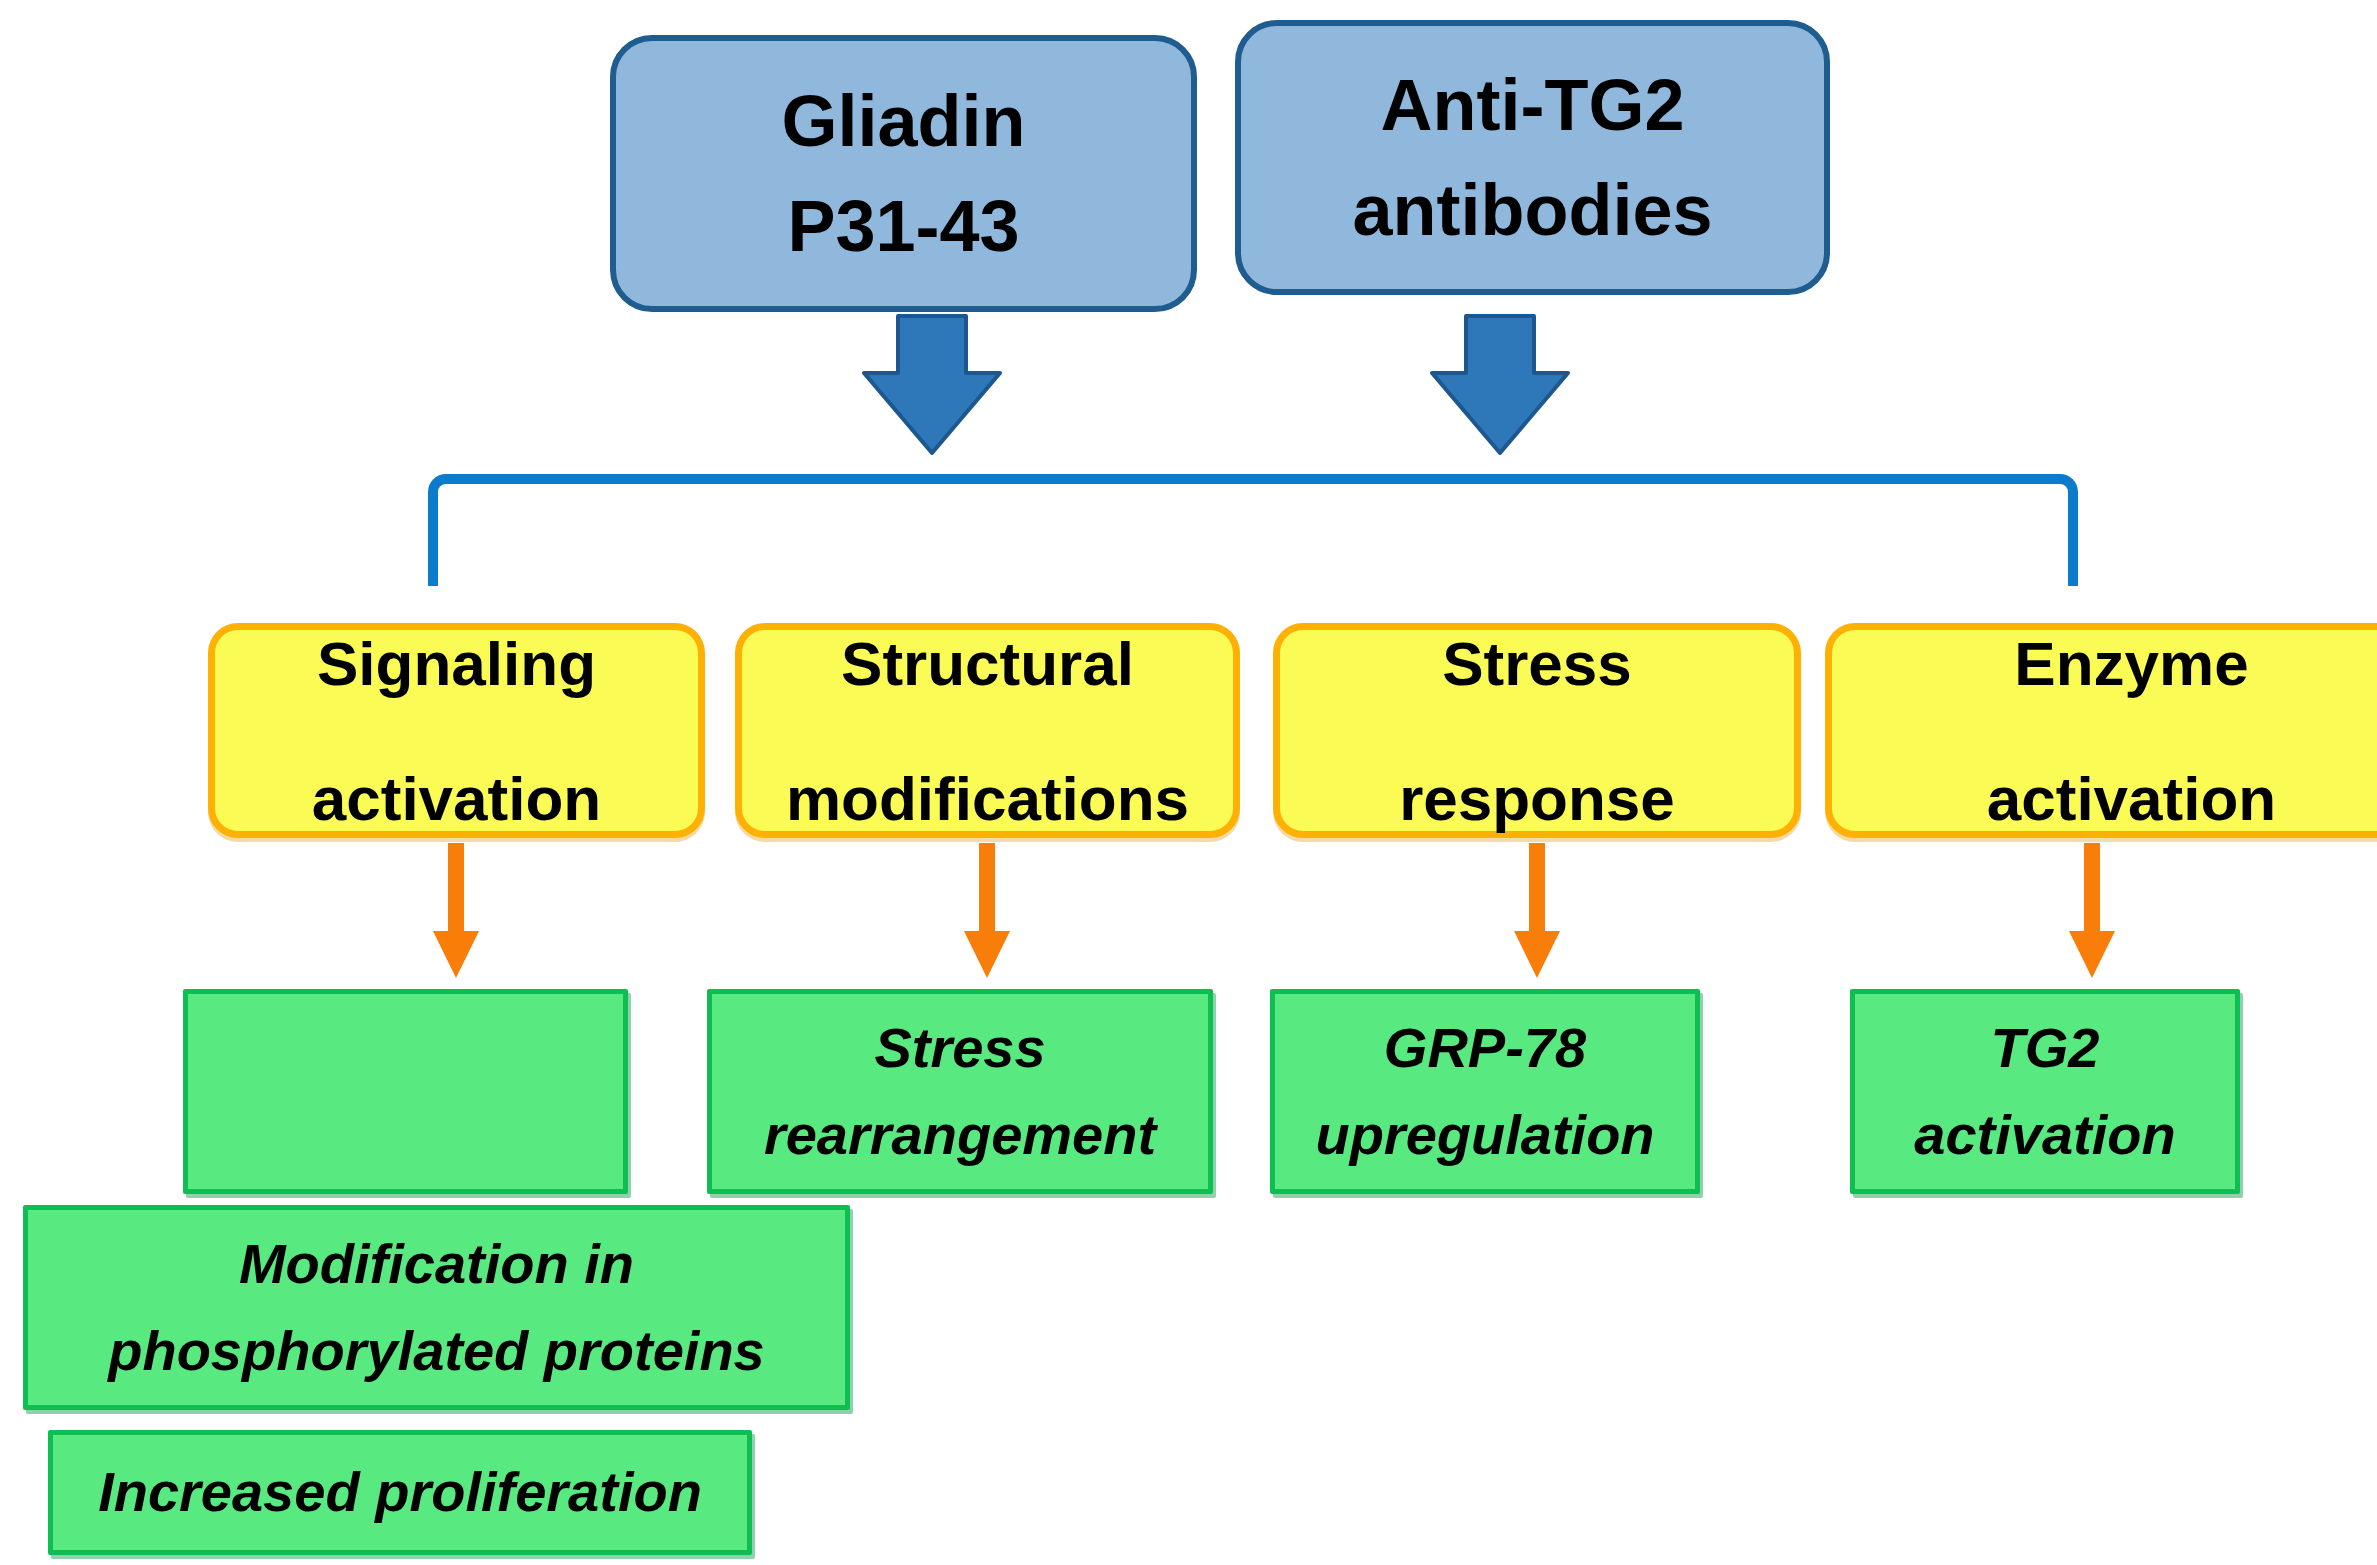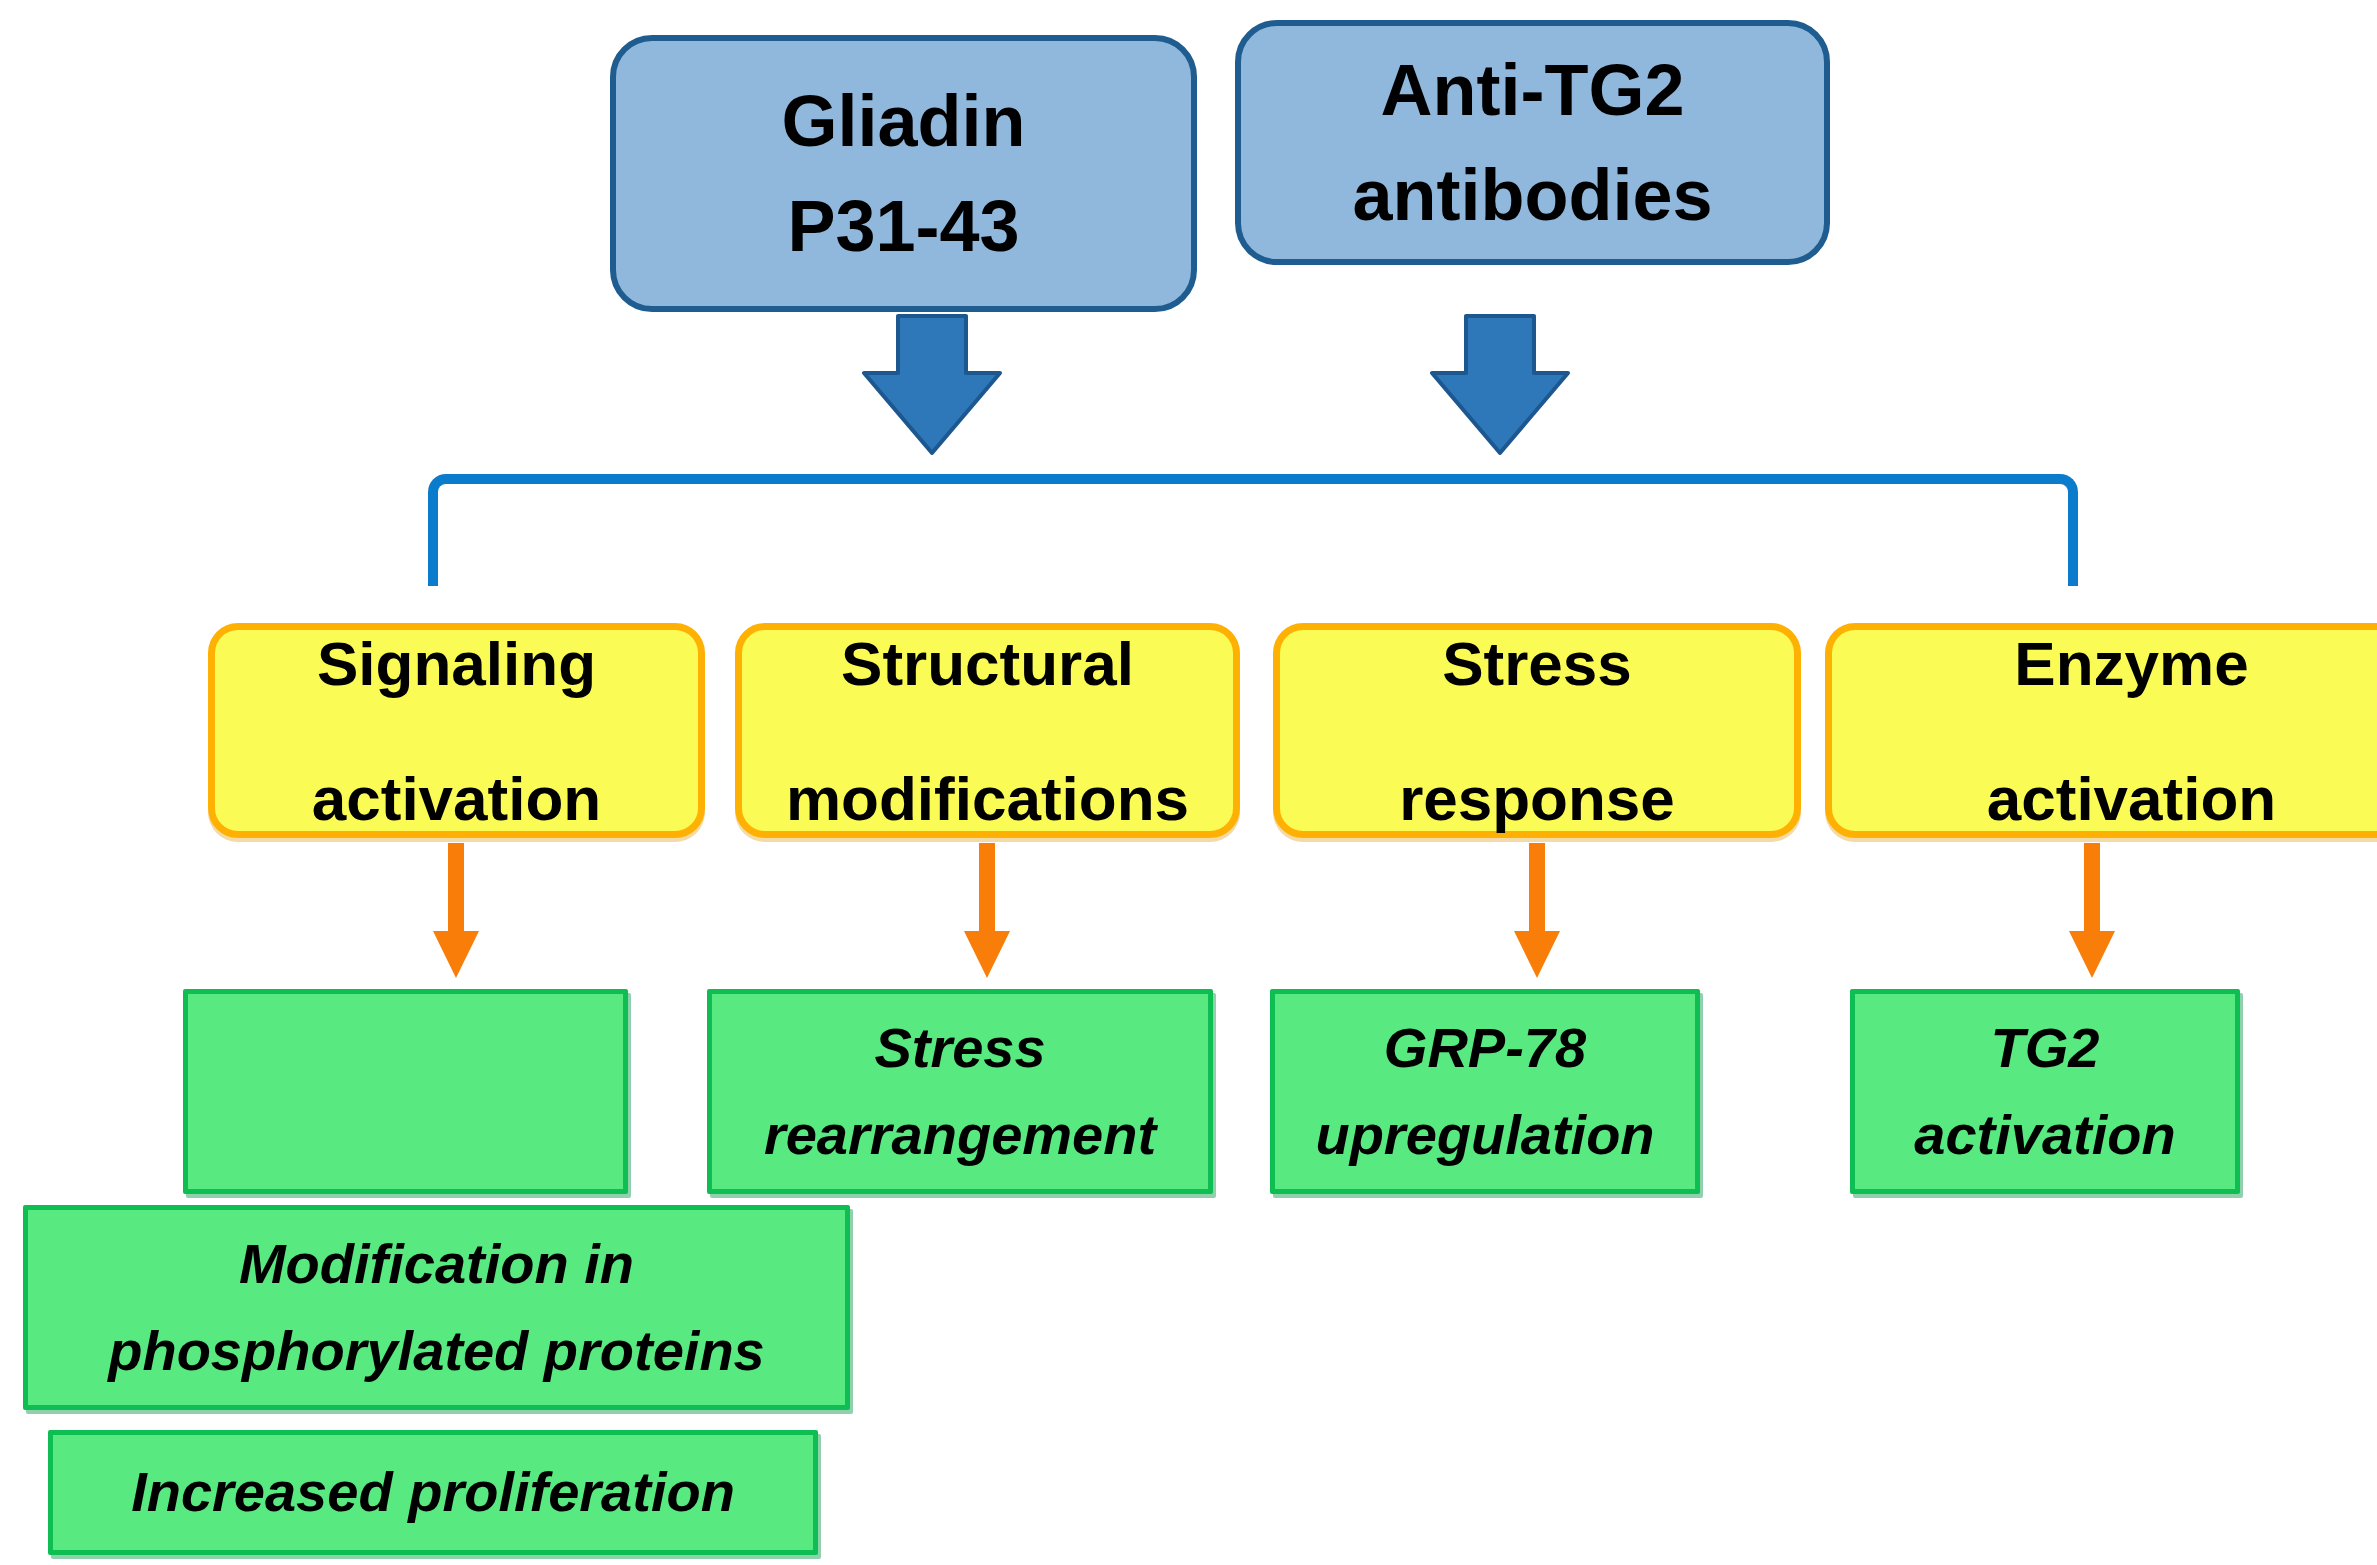--- a/index.html
+++ b/index.html
@@ -57,21 +57,21 @@
 </style>
 </head>
 <body>
 
 <div id="canvas">
 
   <div class="node source" style="left:610px;top:35px;width:587px;height:277px;">
     <span class="ln">Gliadin</span>
     <span class="ln">P31-43</span>
   </div>
-  <div class="node source" style="left:1235px;top:20px;width:595px;height:245px;">
+  <div class="node source" style="left:1235px;top:20px;width:595px;height:275px;">
     <span class="ln">Anti-TG2</span>
     <span class="ln">antibodies</span>
   </div>
 
   <svg class="icon" style="left:862px;top:314px;" width="140" height="142" viewBox="0 0 140 142">
     <polygon points="36,2 104,2 104,59 138,59 70,139 2,59 36,59" style="fill:var(--blue-arrow-fill,#2E77B8);stroke:var(--blue-arrow-border,#1D578F);stroke-width:4;stroke-linejoin:round;"></polygon>
   </svg>
   <svg class="icon" style="left:1430px;top:314px;" width="140" height="142" viewBox="0 0 140 142">
     <polygon points="36,2 104,2 104,59 138,59 70,139 2,59 36,59" style="fill:var(--blue-arrow-fill,#2E77B8);stroke:var(--blue-arrow-border,#1D578F);stroke-width:4;stroke-linejoin:round;"></polygon>
   </svg>
@@ -120,17 +120,17 @@
   </div>
   <div class="node outcome" style="left:1850px;top:989px;width:390px;height:205px;">
     <span class="ln">TG2</span>
     <span class="ln">activation</span>
   </div>
 
   <div class="node outcome" style="left:23px;top:1205px;width:827px;height:205px;">
     <span class="ln">Modification in</span>
     <span class="ln">phosphorylated proteins</span>
   </div>
-  <div class="node outcome" style="left:48px;top:1430px;width:770px;height:125px;">
+  <div class="node outcome" style="left:48px;top:1430px;width:704px;height:125px;">
     <span class="ln">Increased proliferation</span>
   </div>
 
 </div>
 
 </body></html>

